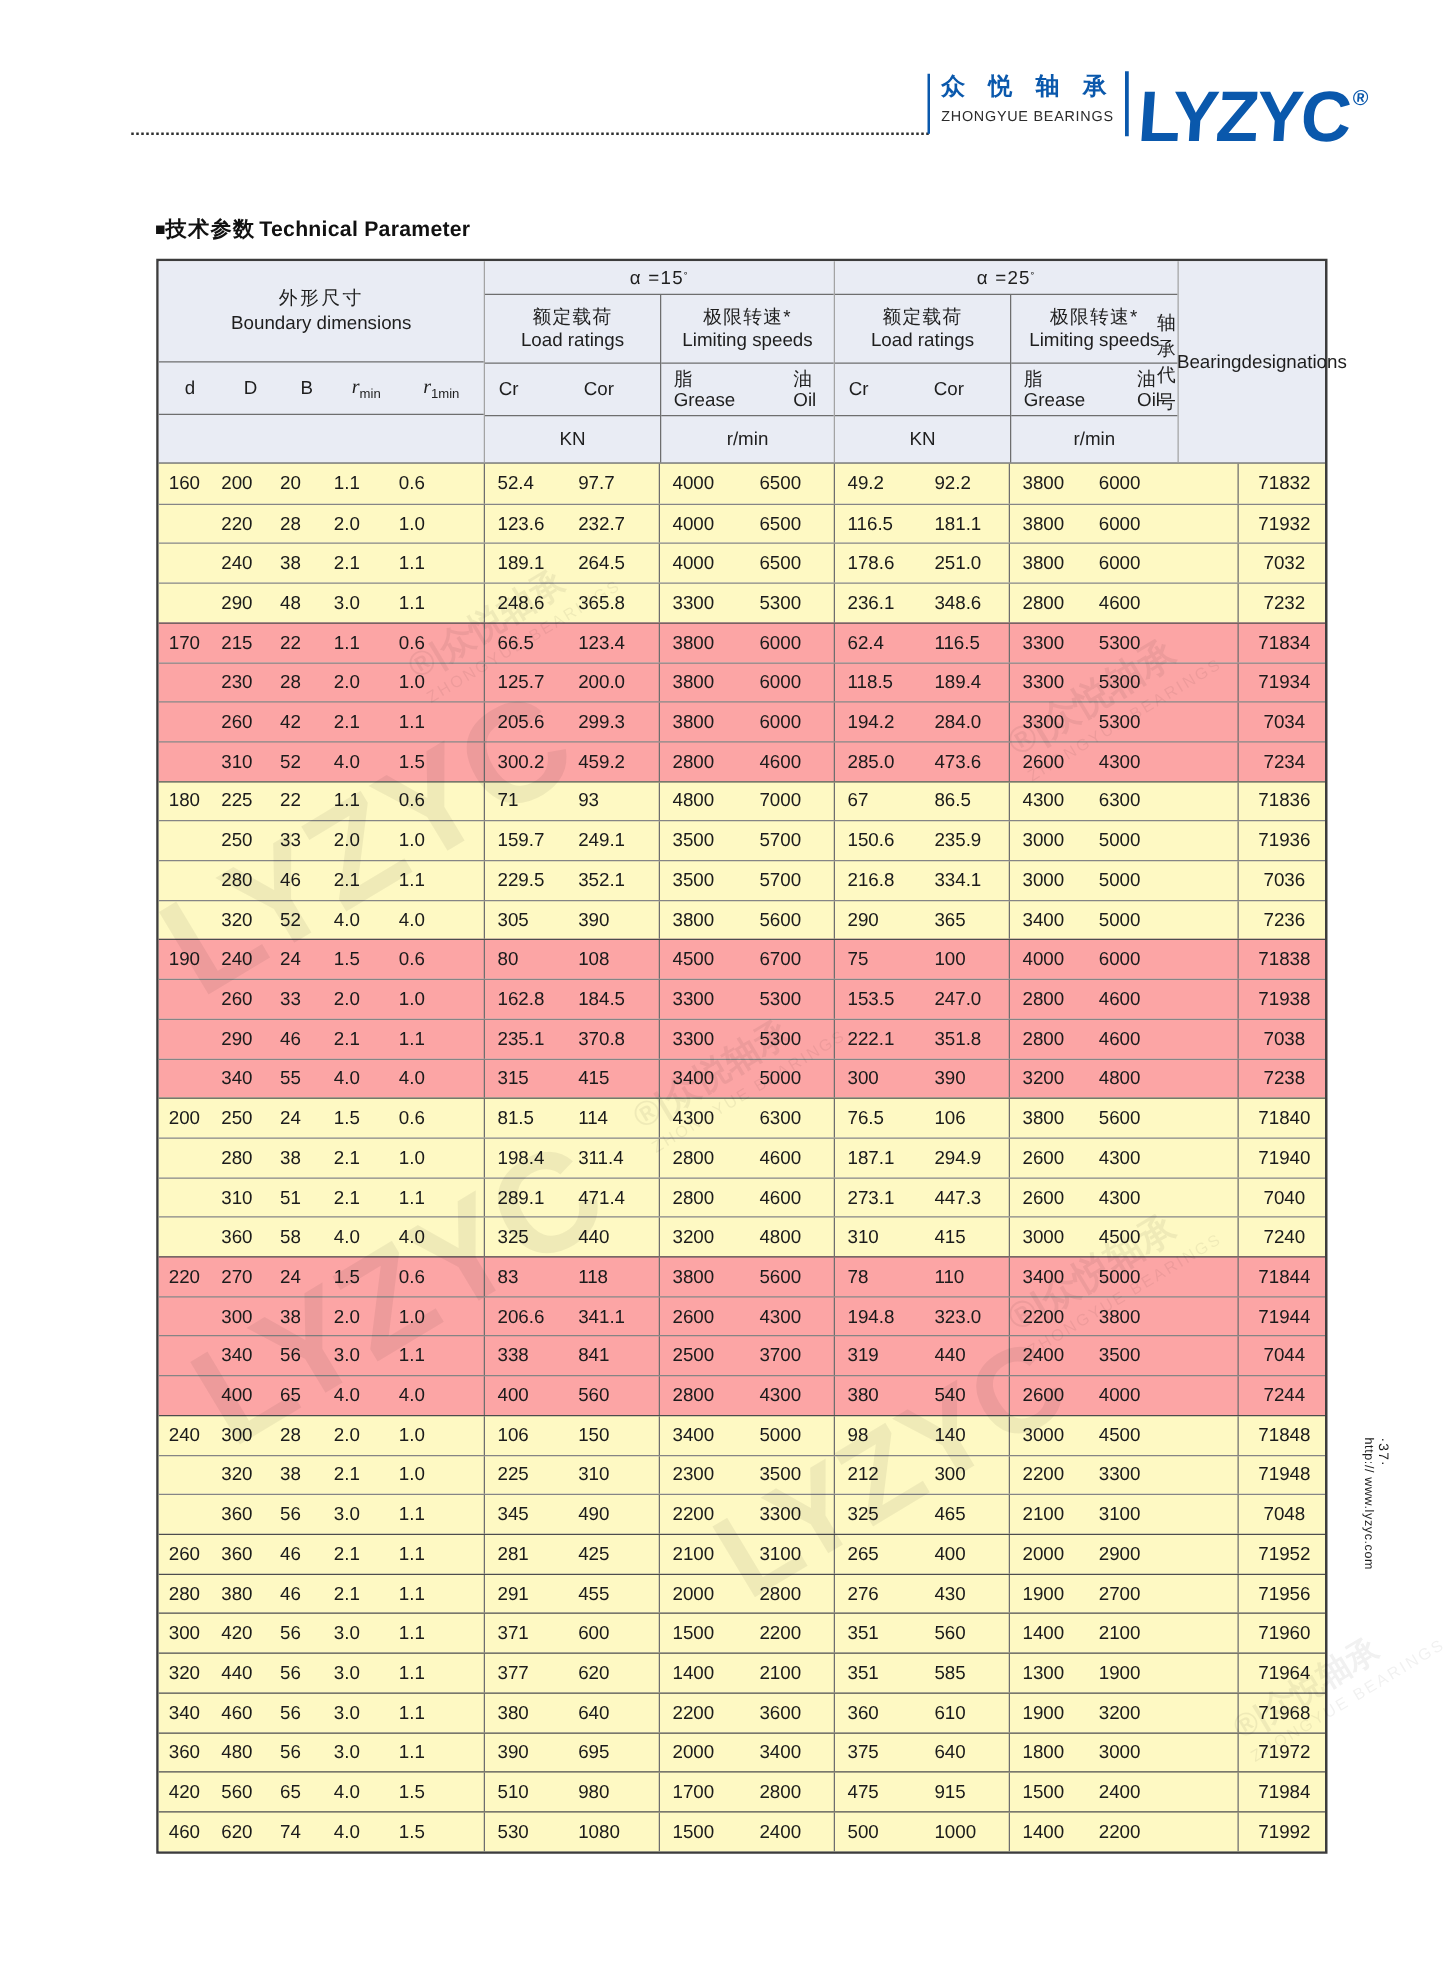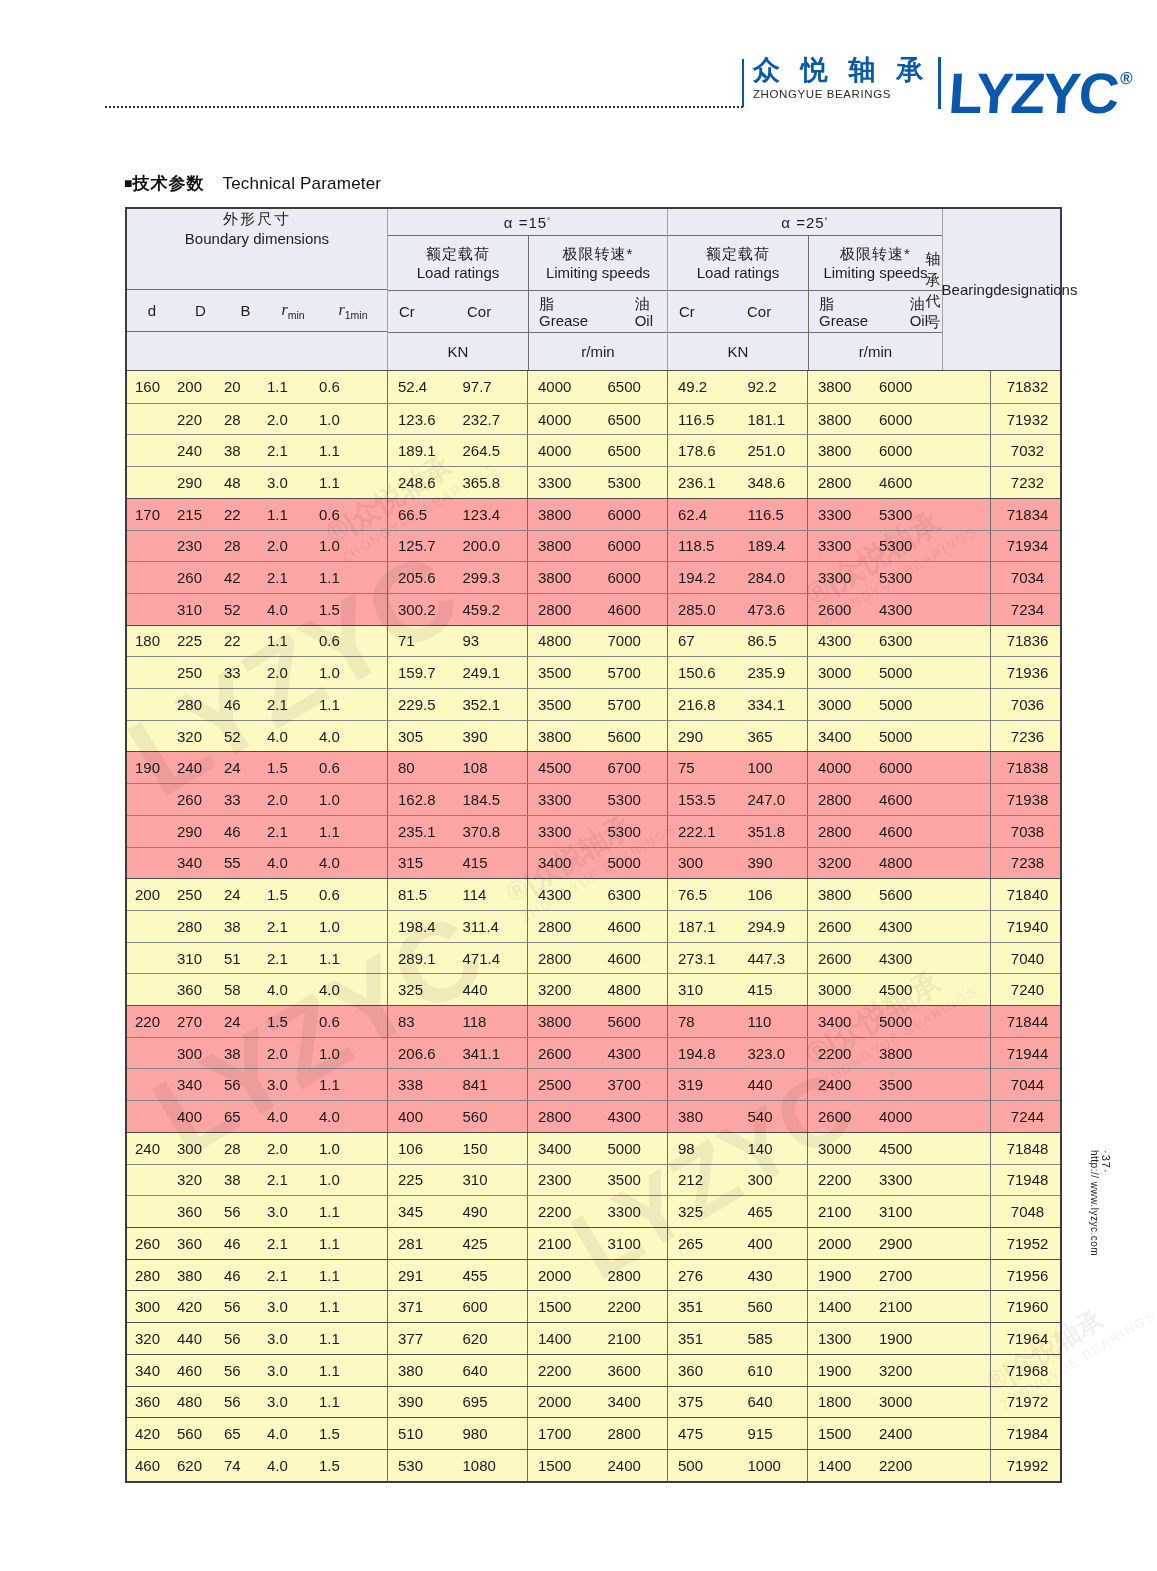--- a/index.html
+++ b/index.html
@@ -5,38 +5,38 @@
   html,body{margin:0;padding:0;}
   body{width:1157px;height:1571px;background:#ffffff;font-family:"Liberation Sans",sans-serif;color:#1b1b1b;position:relative;overflow:hidden;}
   .page{position:absolute;inset:0;background:#fff;}
 
   
   .dotted-rule{position:absolute;left:105px;top:106px;width:638px;border-top:2px dotted #2e2e2e;}
   .logo{position:absolute;left:742px;top:55px;display:flex;align-items:flex-start;}
   .logo-bar{width:2px;height:48px;background:#0a58ac;margin-top:4px;}
   .logo-bar.thick{width:3px;height:52px;margin:2px 6px 0 8px;}
   .logo-cn-block{margin-left:9px;}
-  .logo-cn{color:#0a58ac;font-size:27px;font-weight:bold;letter-spacing:7px;line-height:30px;white-space:nowrap;font-family:"Liberation Serif",serif;}
+  .logo-cn{color:#0a58ac;font-size:19px;font-weight:bold;letter-spacing:7px;line-height:30px;white-space:nowrap;font-family:"Liberation Serif",serif;}
   .logo-en{color:#2b2b2b;font-size:11.5px;letter-spacing:0.6px;margin-top:3px;white-space:nowrap;}
   .logo-brand{color:#0a58ac;font-size:56px;line-height:50px;font-weight:900;letter-spacing:-2px;transform:skewX(-4deg) scaleY(1.02);transform-origin:left bottom;white-space:nowrap;}
   .logo-brand sup{font-size:17px;font-weight:700;vertical-align:28px;letter-spacing:0;margin-left:2px;}
 
   
   .sec-title{position:absolute;left:124px;top:172px;font-size:17px;color:#111;white-space:nowrap;}
   .sec-title .sq{font-size:14px;vertical-align:1px;}
   .sec-title .cn{font-weight:bold;letter-spacing:1px;}
-  .sec-title .en{font-weight:normal;margin-left:18px;letter-spacing:0.2px;}
+  .sec-title .en{font-weight:bold;margin-left:3px;letter-spacing:0.2px;}
 
   
   .tbl{position:absolute;left:125px;top:207px;width:937px;border:2px solid #3c3c3c;background:#fff;box-sizing:border-box;}
   .thead{display:grid;grid-template-columns:260px 280px 275px 118px;background:#e9ecf4;border-bottom:1px solid #4a4a4a;font-size:15px;color:#1e1e1e;}
   .hc{box-sizing:border-box;}
   .hc + .hc{border-left:1px solid #a3a3a3;}
   .bb{border-bottom:1px solid #6e6e6e;}
-  .h-dims-label{height:80px;display:flex;flex-direction:column;align-items:center;line-height:20px;}
+  .h-dims-label{height:80px;display:flex;flex-direction:column;justify-content:center;align-items:center;line-height:20px;}
   .h-dims-label .cn{letter-spacing:2px;}
   .h-symbols{height:41px;display:grid;grid-template-columns:50px 47px 43px 52px 68px;align-items:center;text-align:center;}
   .h-symbols i{font-style:italic;font-family:"Liberation Serif",serif;font-size:16px;}
   .h-symbols sub{font-size:10.5px;}
   .h-unit{height:37px;display:flex;align-items:center;justify-content:center;}
   .h-alpha{height:26px;display:flex;align-items:center;justify-content:center;letter-spacing:1px;}
   .h-alpha sup{font-size:9px;vertical-align:6px;}
   .h-two{display:grid;}
   .hc-a15 .h-two{grid-template-columns:140px 139px;}
   .hc-a25 .h-two{grid-template-columns:140px 134px;}

